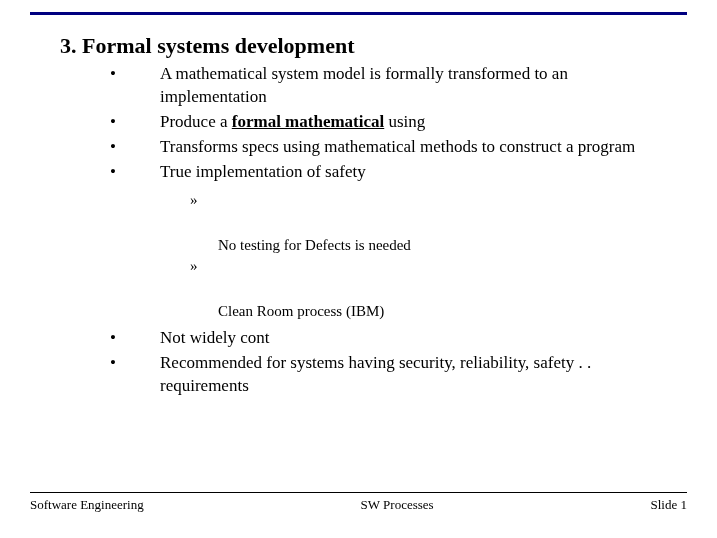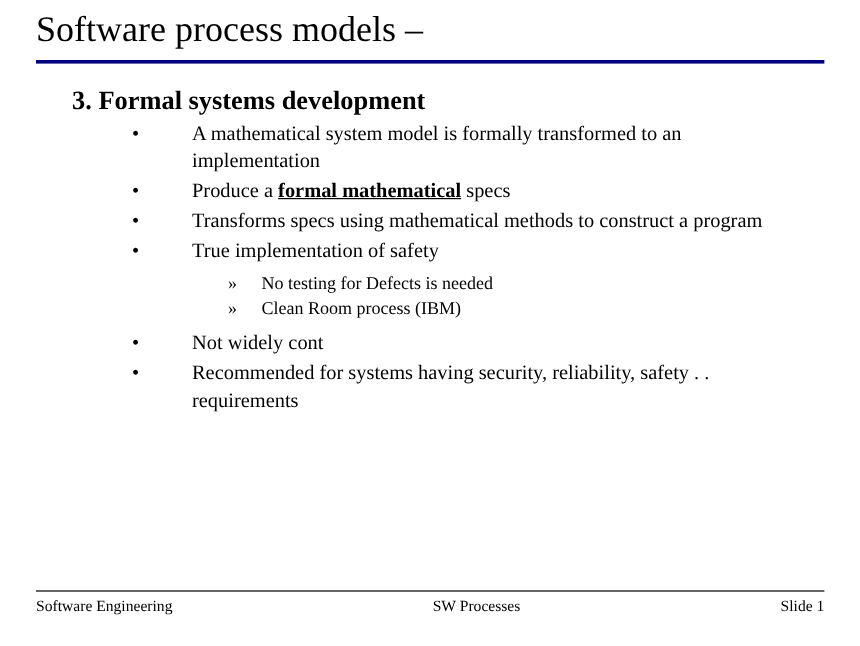--- a/index.html
+++ b/index.html
@@ -66,20 +66,21 @@
     font-size: 15px;
     line-height: 1.35;
     margin-bottom: 1px;
   }
   .sub-marker {
     width: 28px;
     flex: 0 0 28px;
   }
   .sub-text {
     flex: 1;
+    margin-top: 45px;
   }
   .bold-underline {
     font-weight: bold;
     text-decoration: underline;
   }
   .footer {
     position: absolute;
     bottom: 25px;
     left: 30px;
     right: 30px;
@@ -94,37 +95,36 @@
     justify-content: space-between;
     font-size: 13px;
   }
 </style>
 </head>
 <body>
 
 <div class="slide">
 
   <div class="title">
-    <div>Software process models –</div>
   </div>
   <hr class="title-rule">
 
   <div class="section-heading">3. Formal systems development</div>
 
   <div class="bullets">
 
     <div class="bullet-row">
       <div class="bullet-marker">•</div>
       <div class="bullet-text">A mathematical system model is formally transformed to an implementation</div>
     </div>
 
     <div class="bullet-row">
       <div class="bullet-marker">•</div>
       <div class="bullet-text">
-        <span>Produce a </span><span class="bold-underline">formal mathematical</span><span> specs</span>
+        <span>Produce a </span><span class="bold-underline">formal mathematical</span><span> using</span>
       </div>
     </div>
 
     <div class="bullet-row">
       <div class="bullet-marker">•</div>
       <div class="bullet-text">Transforms specs using mathematical methods to construct a program</div>
     </div>
 
     <div class="bullet-row">
       <div class="bullet-marker">•</div>

